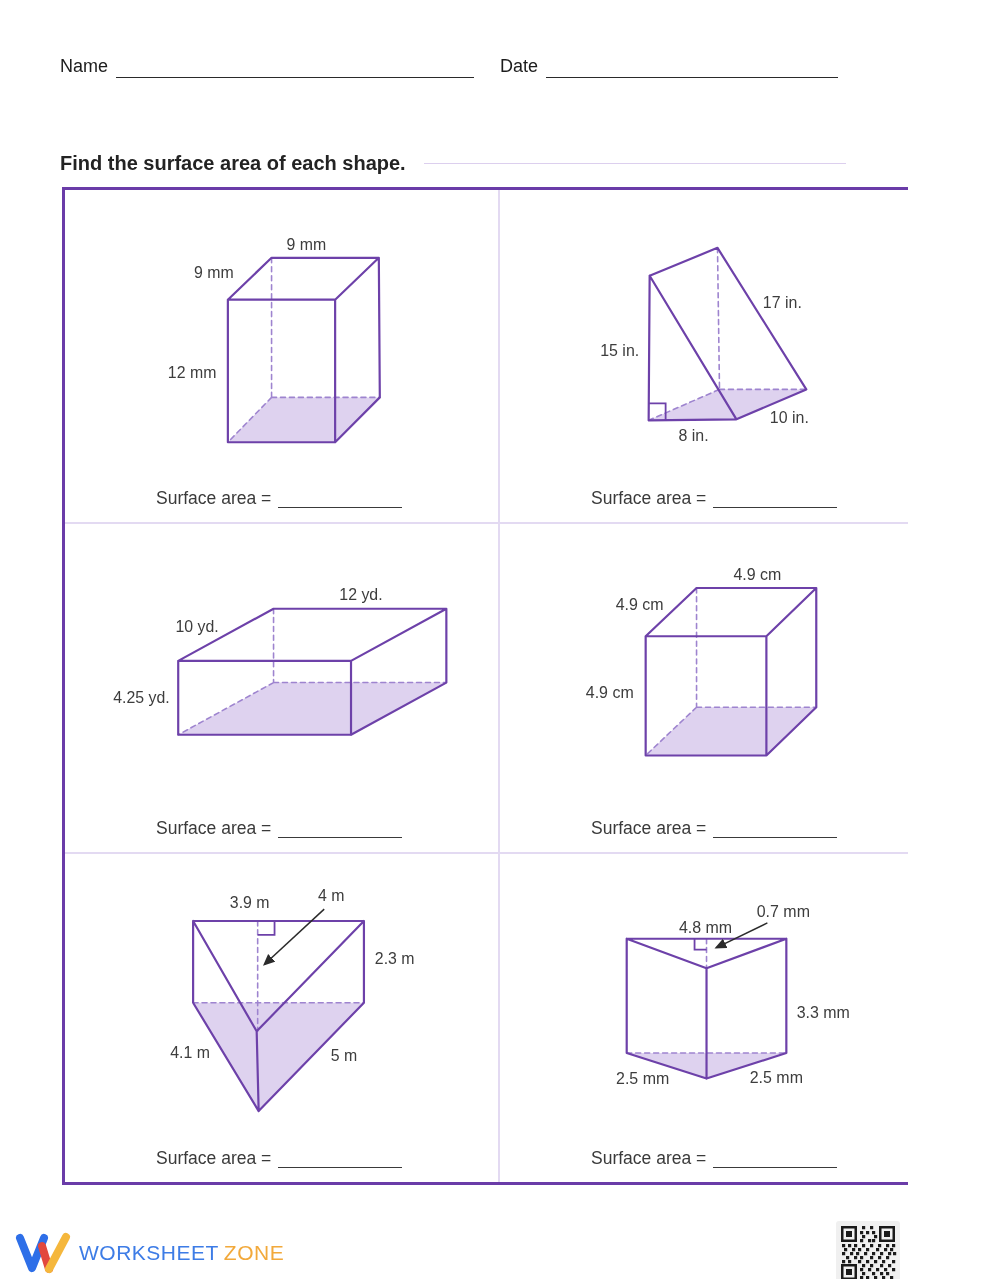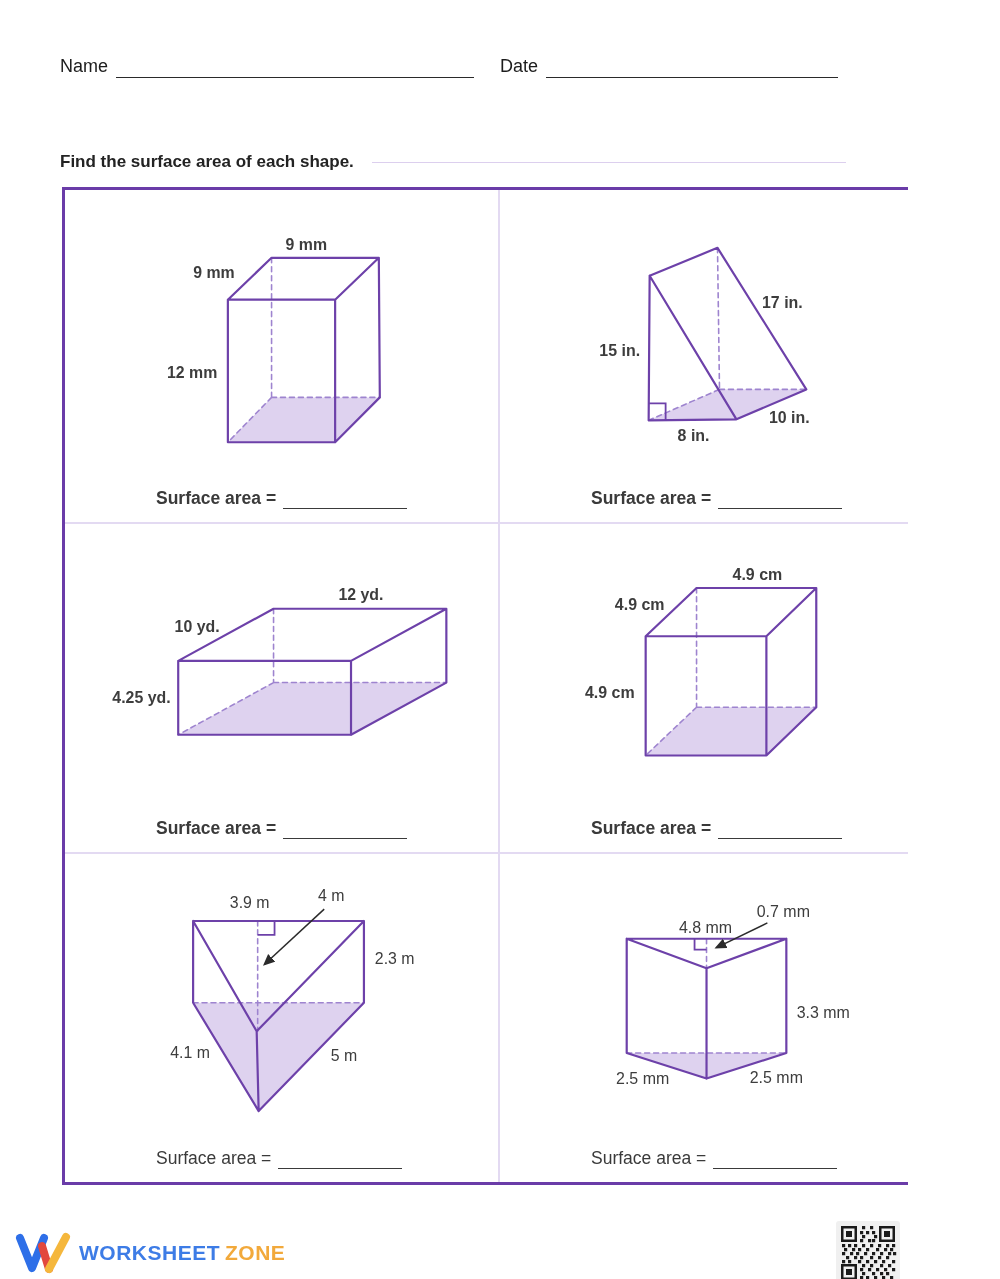--- a/index.html
+++ b/index.html
@@ -8,43 +8,43 @@
     font-family:"Liberation Sans",sans-serif;color:#1e1e1e;
   }
   
   .name-date{position:absolute;left:60px;right:70px;top:56px;display:flex;align-items:flex-end;font-size:18px;color:#1c1c1c;}
   .nd-label{padding-right:8px;line-height:1.2;}
   .blank{display:inline-block;border-bottom:1.7px solid #2a2a2a;height:1.05em;}
   .blank.name{flex:1;margin-right:26px;}
   .blank.date{width:292px;}
   .title{position:absolute;left:60px;top:90px;font-size:41px;font-weight:bold;color:var(--title);letter-spacing:-0.5px;}
   .instruction-row{position:absolute;left:60px;right:62px;top:152px;display:flex;align-items:center;}
-  .instruction{font-size:17px;font-weight:bold;color:#232323;white-space:nowrap;}
+  .instruction{font-size:20px;font-weight:bold;color:#232323;white-space:nowrap;}
   .instruction-rule{flex:1;margin-left:18px;border-top:1.5px solid #dccfee;height:0;}
   
   .grid{
     position:absolute;left:62px;top:187px;width:876px;height:998px;box-sizing:border-box;
     border:3px solid var(--frame);display:grid;grid-template-columns:1fr 1fr;grid-template-rows:334px 330px 1fr;background:#fff;
   }
   .cell{position:relative;box-sizing:border-box;}
   .cell.c-left{border-right:2px solid var(--gridline);}
-  .cell.c-top,.cell.c-mid{border-bottom:2px solid var(--gridline);font-weight:bold;}
+  .cell.c-top,.cell.c-mid{border-bottom:2px solid var(--gridline);}
   .cell svg{position:absolute;inset:0;width:100%;height:100%;}
   .face{fill:var(--face);stroke:none;}
   .edge{fill:none;stroke:var(--edge);stroke-width:2.2;stroke-linejoin:round;stroke-linecap:round;}
   .dash{fill:none;stroke:var(--dash);stroke-width:1.6;stroke-dasharray:5 4;stroke-linecap:round;}
   .mark{fill:none;stroke:var(--edge);stroke-width:1.8;}
   .arrow{fill:none;stroke:var(--arrow);stroke-width:1.5;}
   .dim{fill:var(--text);font-size:16px;font-family:"Liberation Sans",sans-serif;}
-  .sa-row{position:absolute;left:91px;bottom:13px;display:flex;align-items:flex-end;font-size:17.5px;color:#3a3a3a;}
+  .sa-row{position:absolute;left:91px;bottom:13px;display:flex;align-items:center;font-size:17.5px;color:#3a3a3a;}
   .sa-blank{display:inline-block;width:124px;height:1em;border-bottom:1.6px solid #3a3a3a;margin-left:7px;}
   
   .footer{position:absolute;left:12px;right:8px;top:1226px;height:54px;display:flex;align-items:center;}
   .brand{display:flex;align-items:center;}
-  .brand-text{font-size:21px;font-weight:bold;letter-spacing:0.5px;margin-left:5px;}
+  .brand-text{font-size:21px;font-weight:normal;letter-spacing:0.5px;margin-left:5px;}
   .brand-worksheet{color:var(--brandBlue);}
   .brand-zone{color:var(--brandOrange);margin-left:5px;}
   .footer-spacer{flex:1;}
   .scan-text{font-size:23px;color:#1d1d1d;margin-right:10px;}
   .qr{width:64px;height:64px;}
 </style>
 </head>
 <body>
 
 <div class="page">

